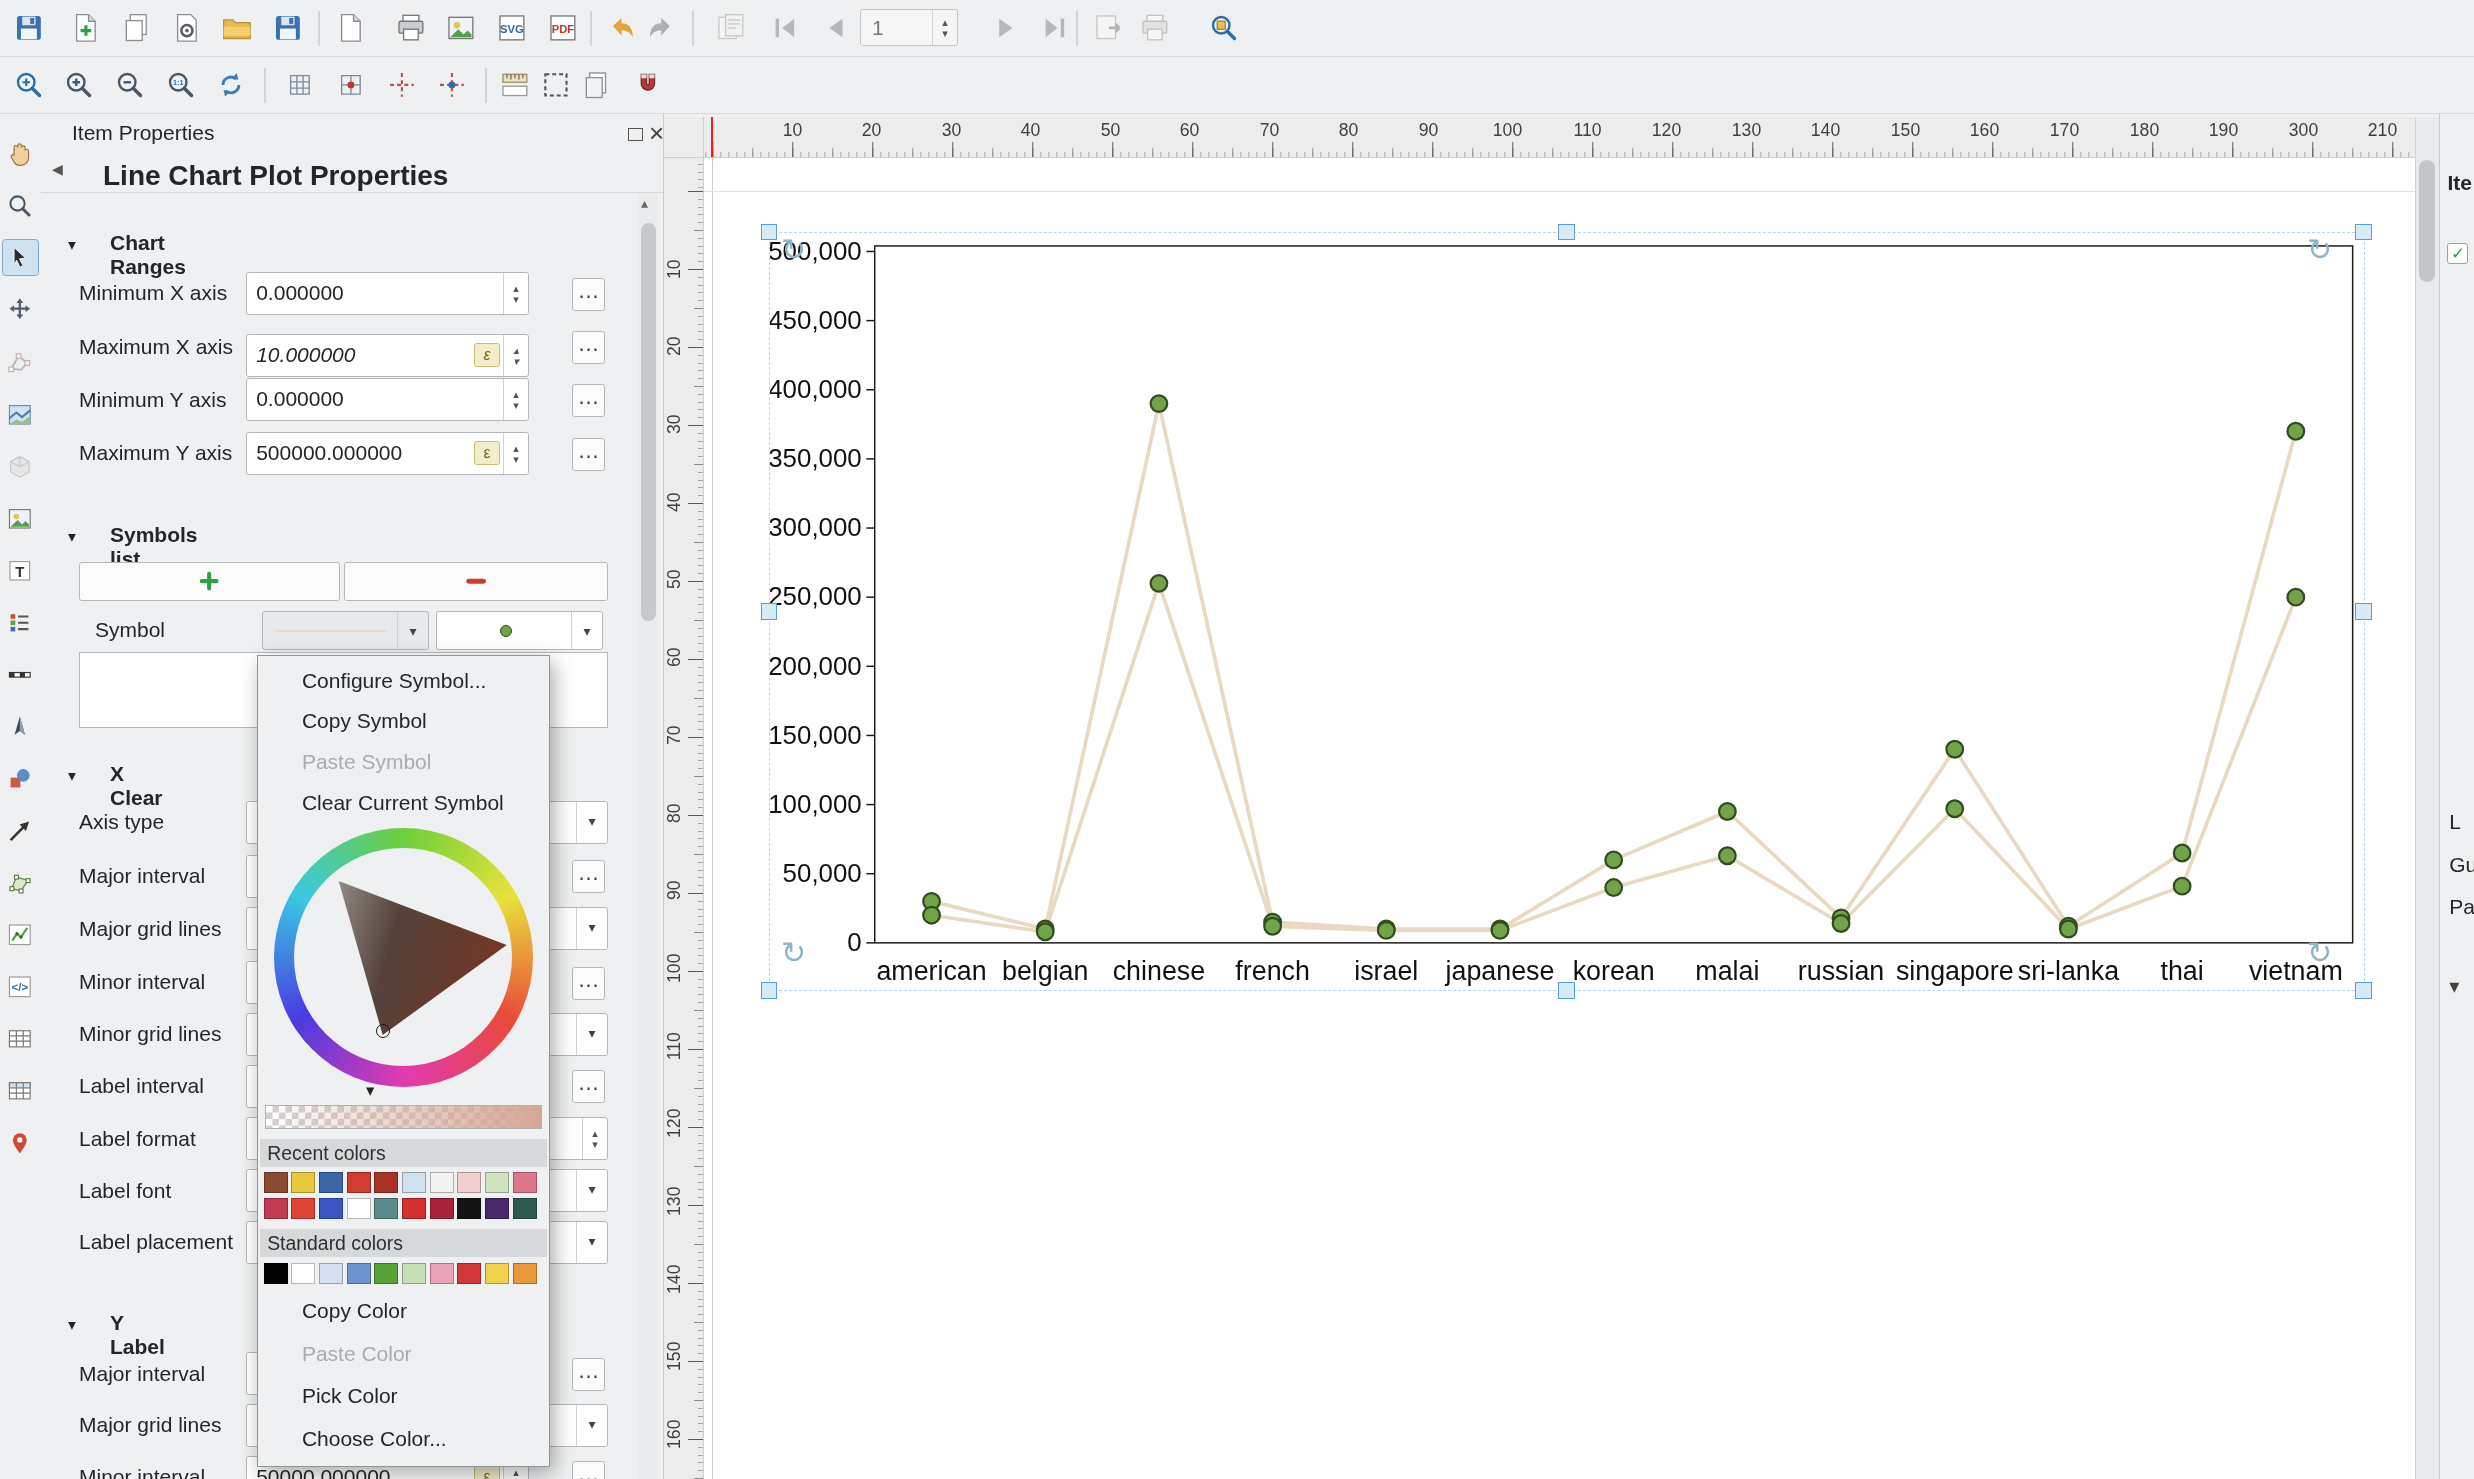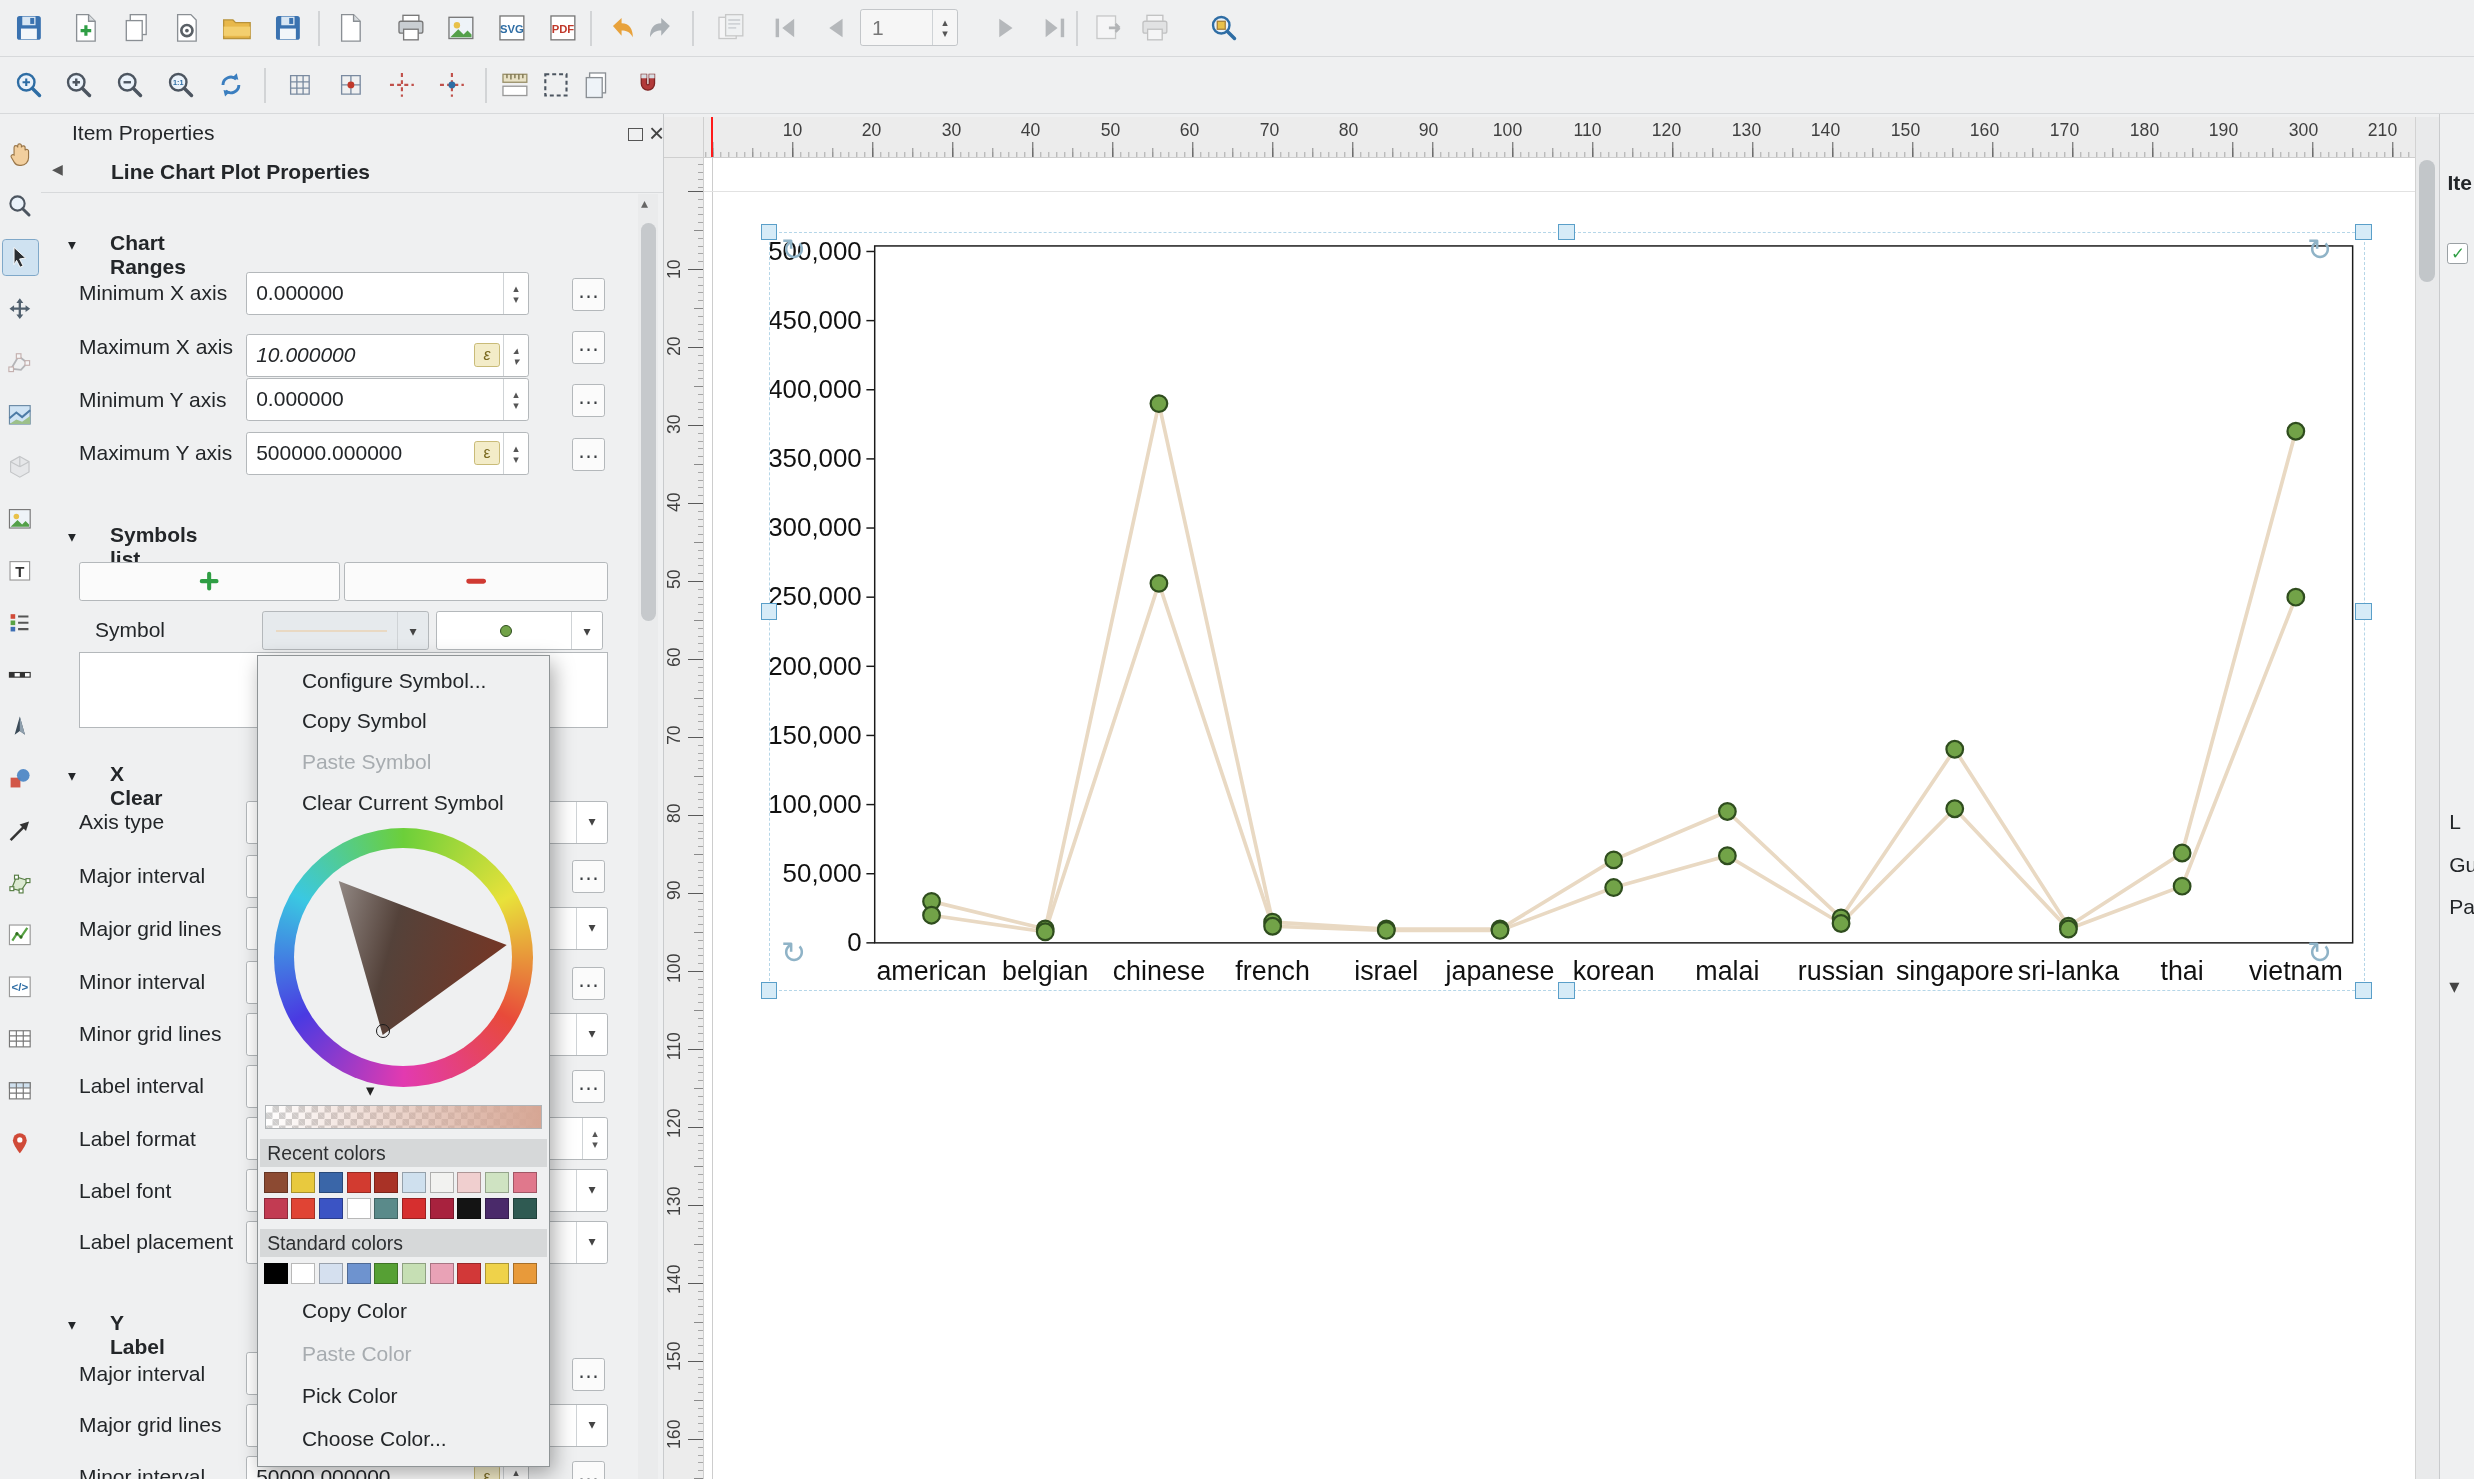--- a/index.html
+++ b/index.html
@@ -28,21 +28,21 @@
 
   
   #panel{position:absolute;left:41px;top:114px;width:622px;height:1366px;background:#eff0f1;border-right:0.9px solid #c9cbcd;overflow:hidden;z-index:10;}
   .ptitlebar{position:absolute;left:0;top:0;right:0;height:41px;}
   .ptitle{position:absolute;left:31px;top:7.4px;font-size:21px;}
   .pbtn-float{position:absolute;left:584px;top:11px;width:20.3px;height:20.3px;}
   .pbtn-float .sq{display:block;width:13px;height:11px;border:1.8px solid #555;margin:2.8px auto;}
   .pbtn-close{position:absolute;left:608px;top:3.7px;font-size:26px;color:#444;}
   .psubbar{position:absolute;left:0;top:41px;right:0;height:37px;border-bottom:0.9px solid #d7d9db;}
   .backbtn{position:absolute;left:11px;top:5.5px;font-size:14px;color:#555;}
-  .psub{position:absolute;left:70px;top:4.6px;font-weight:bold;font-size:21px;}
+  .psub{position:absolute;left:62px;top:4.6px;font-weight:bold;font-size:28px;}
   .sechdr{position:absolute;left:0;height:30px;}
   .sectri{position:absolute;left:27px;top:3.7px;font-size:15.7px;color:#232629;}
   .sectitle{position:absolute;left:69px;top:0;font-weight:bold;font-size:21px;}
   .plabel{position:absolute;left:38px;font-size:21px;line-height:26px;white-space:nowrap;}
   .pfield{position:absolute;left:205px;width:283px;height:43px;background:#fff;border:0.9px solid #b4b8bb;border-radius:2.8px;box-sizing:border-box;}
   .pfield-val{position:absolute;left:9.2px;top:0;line-height:40px;font-size:21px;white-space:nowrap;}
   .spincol{position:absolute;right:0;top:0;bottom:0;width:24px;border-left:0.9px solid #cfd3d6;display:flex;flex-direction:column;align-items:center;justify-content:center;font-size:11px;color:#555;line-height:10.2px;}
   .ovr-ico{position:absolute;right:28px;top:8.3px;width:26px;height:24px;background:#f3ecc8;border:0.9px solid #c9bb78;border-radius:2.8px;font-size:15.7px;text-align:center;line-height:22px;color:#7a6a20;box-sizing:border-box;}
   .ovrbtn{position:absolute;left:531px;width:33px;height:33px;background:#fbfbfb;border:0.9px solid #b4b8bb;border-radius:2.8px;font-size:22px;text-align:center;line-height:24px;color:#3a3e42;box-sizing:border-box;}
   .pcombo{position:absolute;left:205px;width:362px;height:43px;background:#fff;border:0.9px solid #b4b8bb;border-radius:2.8px;box-sizing:border-box;}

